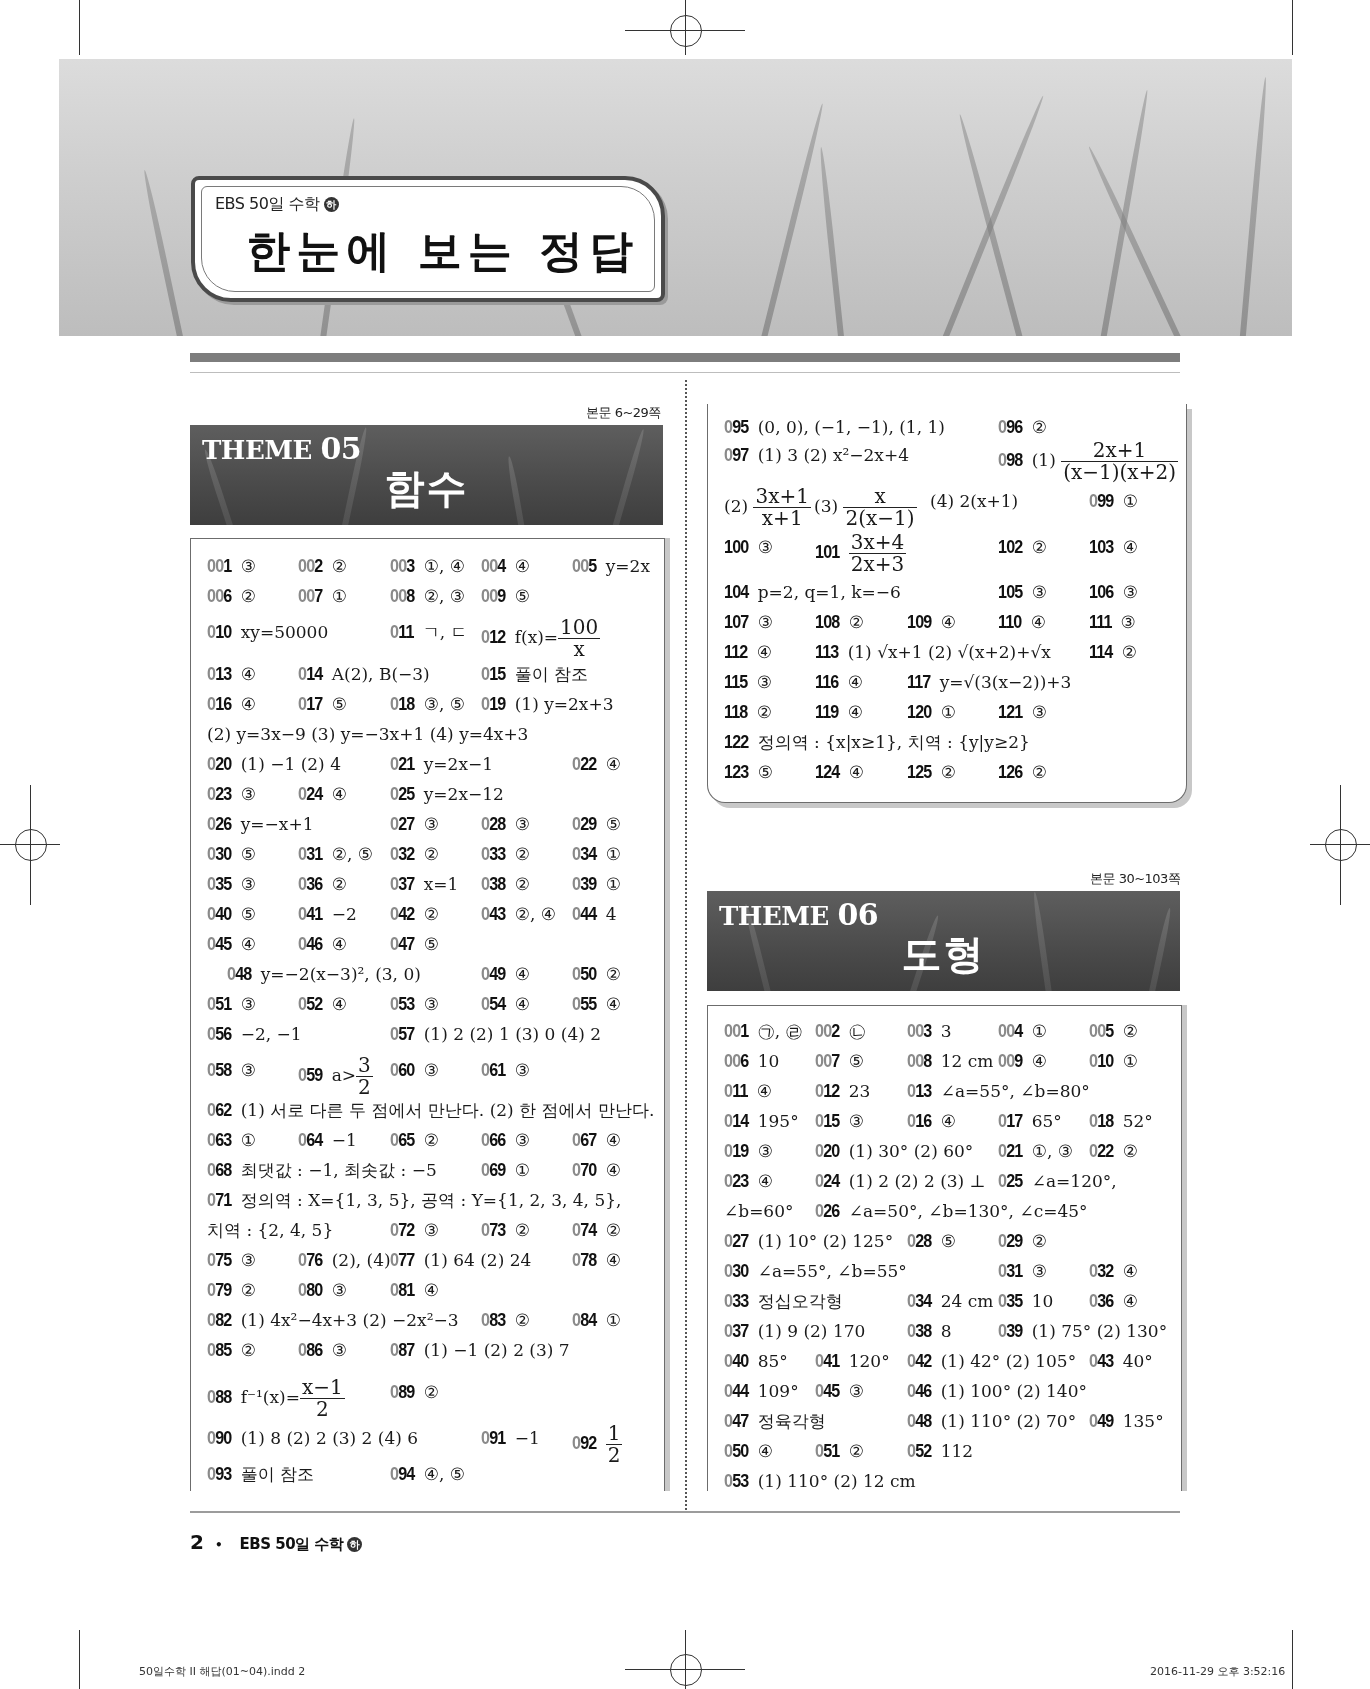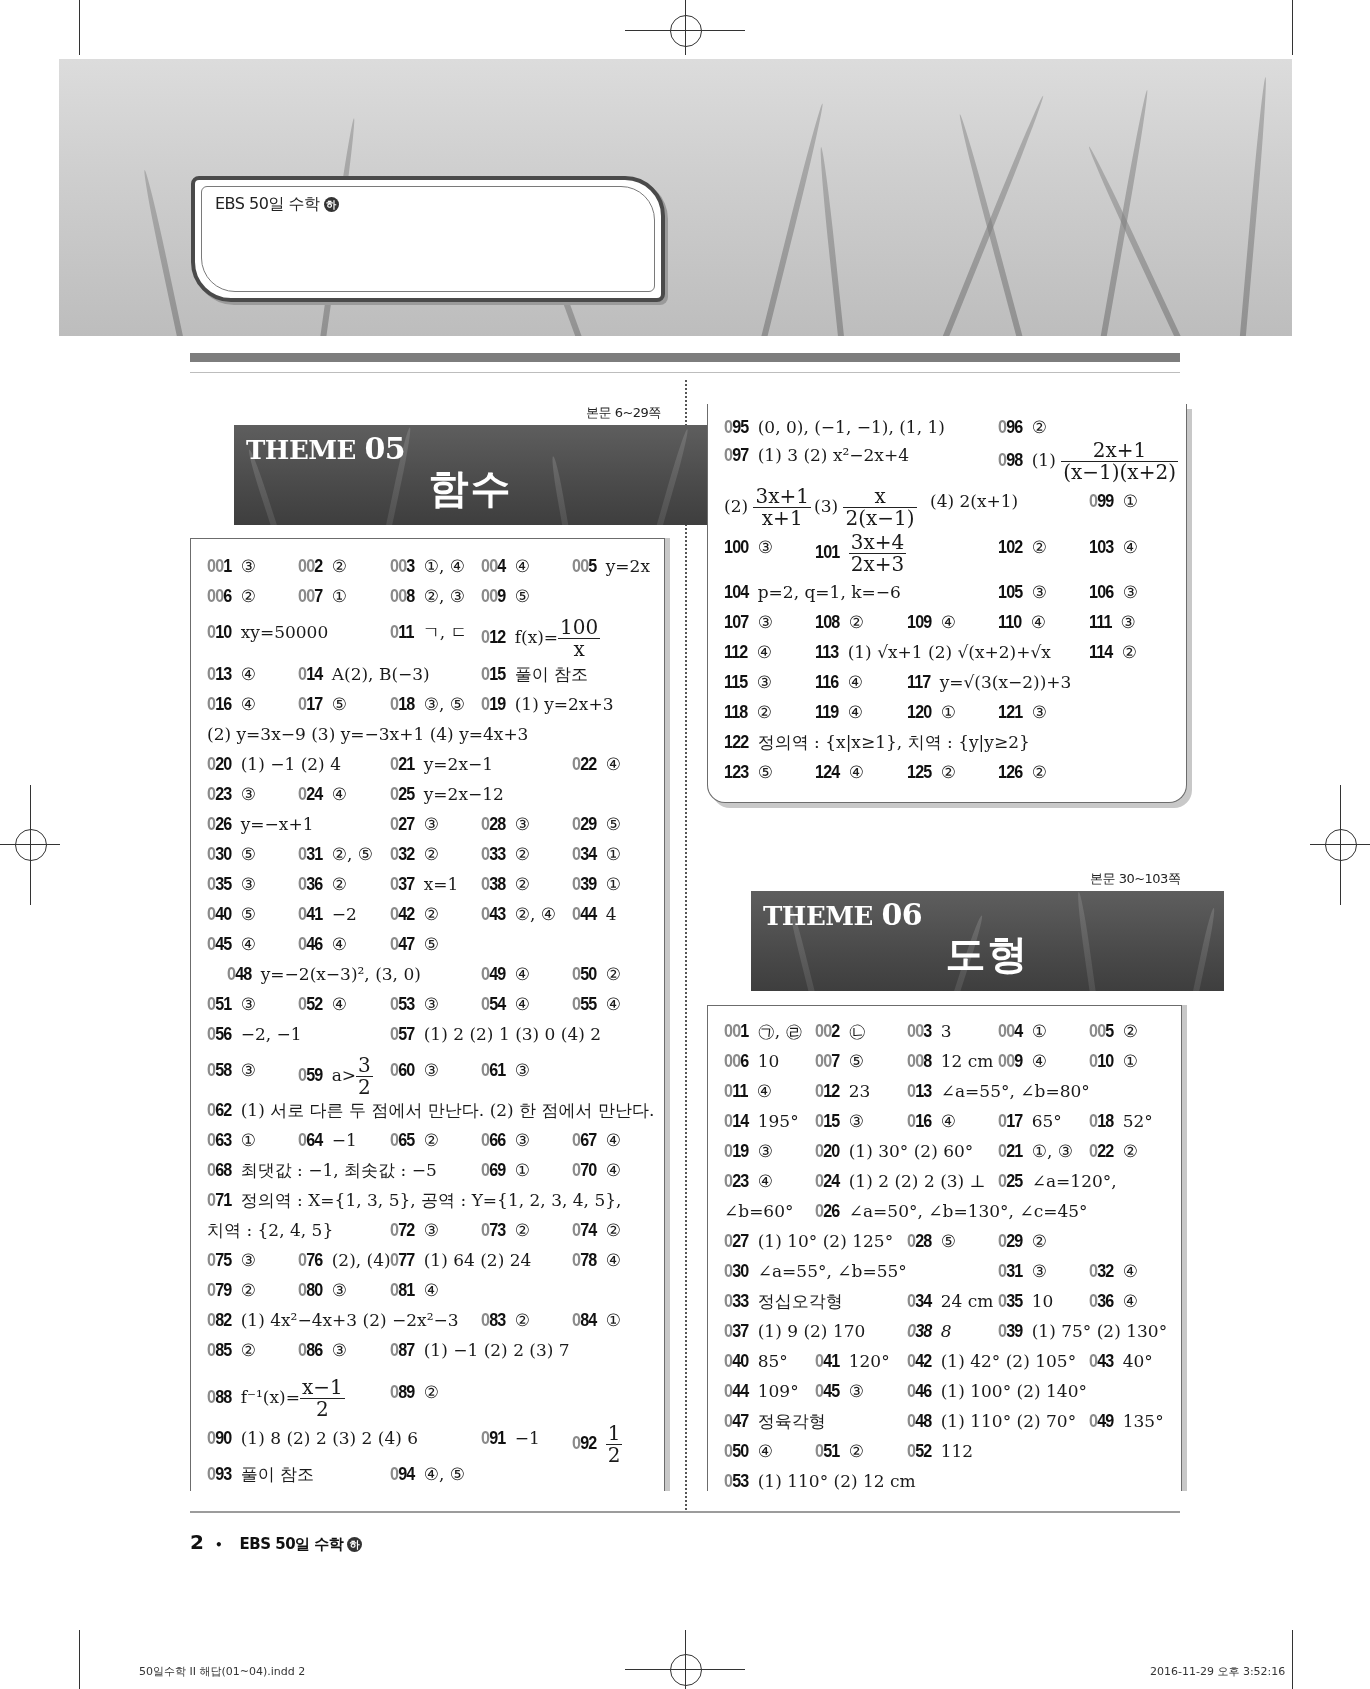--- a/index.html
+++ b/index.html
@@ -17,21 +17,21 @@
     background:#fff; border:4px solid #4a4a4a; border-radius:8px 40px 8px 40px;
     box-shadow: 3px 3px 0 #9a9a9a; }
   .title-inner { position:absolute; left:6px; top:6px; right:6px; bottom:6px; border:1px solid #7a7a7a; border-radius:6px 34px 6px 34px; }
   .title-sub { position:absolute; left:20px; top:14px; font-family:"DejaVu Sans", sans-serif; font-size:16px; letter-spacing:-0.5px; color:#222; }
   .title-main { position:absolute; right:22px; top:42px; font-family:"DejaVu Sans", sans-serif; font-size:44px; font-weight:bold; letter-spacing:6px; color:#111; }
   .circ-ha { display:inline-block; width:15px; height:15px; border-radius:50%; background:#333; color:#fff; font-size:10px; line-height:15px; text-align:center; vertical-align:1px; margin-left:4px; font-weight:bold; }
   .gray-bar { position:absolute; left:190px; top:353px; width:990px; height:9px; background:#7d7d7d; }
   .thin-line { position:absolute; left:190px; top:372px; width:990px; height:1px; background:#bdbdbd; }
   .divider { position:absolute; left:685px; top:380px; width:0; height:1130px; border-left:2px dotted #555; }
   .page-ref { position:absolute; font-family:"DejaVu Sans", sans-serif; font-size:13px; color:#222; letter-spacing:-0.5px; }
-  .theme-head { position:absolute; height:100px; background:linear-gradient(180deg,#5e5e5e 0%,#4a4a4a 60%,#3e3e3e 100%); overflow:hidden;margin-left:44px; }
+  .theme-head { position:absolute; height:100px; background:linear-gradient(180deg,#5e5e5e 0%,#4a4a4a 60%,#3e3e3e 100%); overflow:hidden; }
   .theme-head .blade { opacity:.35; background:linear-gradient(180deg,#9a9a9a,#6e6e6e); }
   .theme-label { position:absolute; left:12px; top:6px; font-family:"DejaVu Serif", serif; font-weight:bold; font-size:26px; color:#fff; letter-spacing:-0.5px; }
   .theme-label .tnum { font-size:30px; }
   .theme-title { position:absolute; left:0; right:0; top:36px; text-align:center; font-family:"DejaVu Sans", sans-serif; font-weight:bold; font-size:40px; color:#fff; letter-spacing:2px; }
   .ans-box { position:absolute; background:#fff; border:1px solid #6c6c6c; box-shadow: 5px 5px 0 #c8c8c8; }
   .ans-box.rounded-bottom { border-radius:0 0 18px 18px; border-top:none; }
   .ans-box.open-bottom { border-bottom:none; box-shadow:5px 0 0 #c8c8c8; }
   .row { position:absolute; left:0; height:30px; white-space:nowrap; }
   .item { position:absolute; top:0; font-size:17px; line-height:30px; white-space:nowrap; }
   .num { font-family:"Liberation Sans", sans-serif; font-weight:bold; font-size:19px; letter-spacing:-1px; color:#111; margin-right:5px; transform:scaleX(0.85); display:inline-block; transform-origin:left center; width:auto; }
@@ -73,20 +73,21 @@
   <div class="blade" style="left:880px;height:270px;transform:rotate(22deg);"></div>
   <div class="blade" style="left:960px;height:240px;transform:rotate(-15deg);"></div>
   <div class="blade" style="left:1040px;height:260px;transform:rotate(10deg);"></div>
   <div class="blade" style="left:1120px;height:220px;transform:rotate(-25deg);"></div>
   <div class="blade" style="left:1180px;height:270px;transform:rotate(5deg);"></div>
 </div>
 
 <div class="title-box">
   <div class="title-inner"></div>
   <div class="title-sub"><span>EBS 50일 수학</span><span class="circ-ha">하</span></div>
+  <div class="title-main">한눈에 보는 정답</div>
 </div>
 
 <div class="gray-bar"></div>
 <div class="thin-line"></div>
 <div class="divider"></div>
 
 <div class="page-ref" style="left:586px;top:404px;">본문 6~29쪽</div>
 <div class="theme-head" style="left:190px;top:425px;width:473px;">
   <div class="blade" style="left:40px;height:90px;transform:rotate(-18deg);"></div>
   <div class="blade" style="left:150px;height:110px;transform:rotate(12deg);"></div>
@@ -379,21 +380,21 @@
         <span class="item" style="left: 381px;"><span class="num"><span class="z">0</span><span>32</span></span><span>④</span></span>
       </div>
       <div class="row" style="top: 280px; width: 100%;">
         <span class="item" style="left: 16px;"><span class="num"><span class="z">0</span><span>33</span></span><span>정십오각형</span></span>
         <span class="item" style="left: 199px;"><span class="num"><span class="z">0</span><span>34</span></span><span>24 cm</span></span>
         <span class="item" style="left: 290px;"><span class="num"><span class="z">0</span><span>35</span></span><span>10</span></span>
         <span class="item" style="left: 381px;"><span class="num"><span class="z">0</span><span>36</span></span><span>④</span></span>
       </div>
       <div class="row" style="top: 310px; width: 100%;">
         <span class="item" style="left: 16px;"><span class="num"><span class="z">0</span><span>37</span></span><span>(1) 9   (2) 170</span></span>
-        <span class="item" style="left: 199px; font-style: italic;"><span class="num"><span class="z">0</span><span>38</span></span><span>8</span></span>
+        <span class="item" style="left: 199px;"><span class="num"><span class="z">0</span><span>38</span></span><span>8</span></span>
         <span class="item" style="left: 290px;"><span class="num"><span class="z">0</span><span>39</span></span><span>(1) 75°   (2) 130°</span></span>
       </div>
       <div class="row" style="top: 340px; width: 100%;">
         <span class="item" style="left: 16px;"><span class="num"><span class="z">0</span><span>40</span></span><span>85°</span></span>
         <span class="item" style="left: 107px;"><span class="num"><span class="z">0</span><span>41</span></span><span>120°</span></span>
         <span class="item" style="left: 199px;"><span class="num"><span class="z">0</span><span>42</span></span><span>(1) 42°   (2) 105°</span></span>
         <span class="item" style="left: 381px;"><span class="num"><span class="z">0</span><span>43</span></span><span>40°</span></span>
       </div>
       <div class="row" style="top: 370px; width: 100%;">
         <span class="item" style="left: 16px;"><span class="num"><span class="z">0</span><span>44</span></span><span>109°</span></span>

